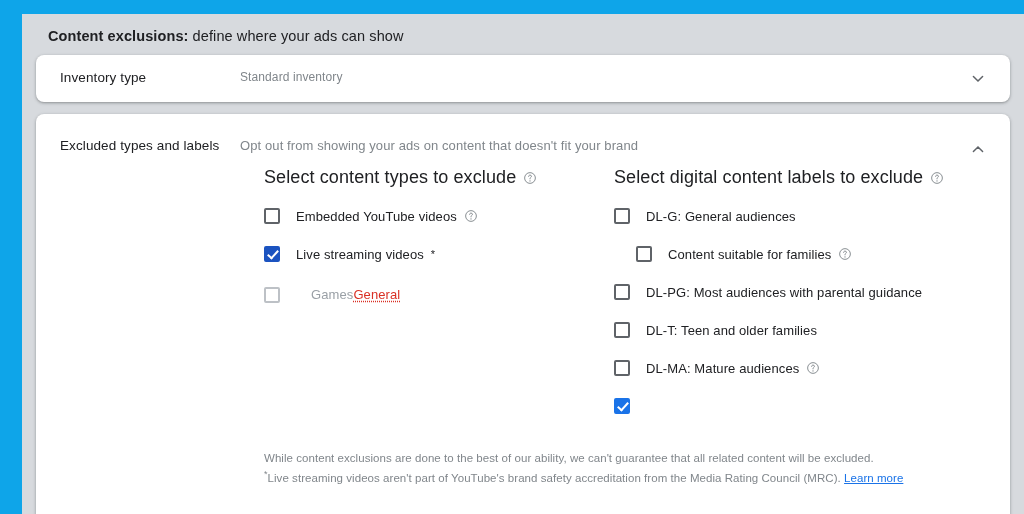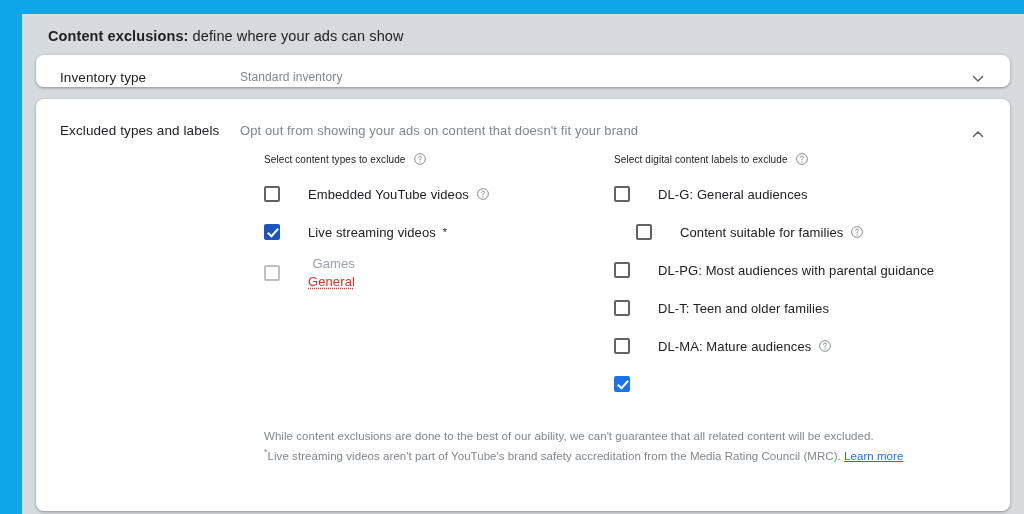--- a/index.html
+++ b/index.html
@@ -42,21 +42,21 @@
 
   
   .card {
     background: #ffffff;
     border-radius: 8px;
     box-shadow: 0 1px 2px 0 rgba(60,64,67,.30), 0 1px 3px 1px rgba(60,64,67,.15);
     position: relative;
   }
   .card + .card { margin-top: 12px; }
 
-  .card-inventory { height: 32px; border-radius: 8px; }
+  .card-inventory { height: 47px; border-radius: 8px; }
   .card-excluded  { height: 412px; }
 
   .row-head {
     display: flex;
     align-items: flex-start;
     padding: 0;
   }
 
   .label-col {
     width: 204px;
@@ -104,37 +104,36 @@
   
   .cols {
     display: flex;
     padding-left: 204px;
     margin-top: 14px;
   }
   .col-left  { width: 350px; flex: 0 0 350px; padding-left: 24px; }
   .col-right { flex: 1 1 auto; padding-left: 24px; }
 
   .col-title {
-    font-size: 10px;
+    font-size: 18px;
     color: #202124;
     display: flex;
     align-items: center;
     gap: 7px;
     letter-spacing: .1px;
     margin-bottom: 9px;
     font-weight: 400;
   }
 
   .cb-row {
     display: flex;
     align-items: center;
-    gap: 12px;
+    gap: 0;
     height: 38px;
     position: relative;
-    text-align: right;
   }
   .cb-row.indent { padding-left: 22px; }
   .cb-row.two-line { height: 44px; align-items: center; }
 
   .cb {
     width: 16px; height: 16px;
     flex: 0 0 16px;
     border: 2px solid #5f6368;
     border-radius: 2px;
     background: #fff;
@@ -188,23 +187,22 @@
     margin-left: 16px;
     display: flex;
     align-items: center;
     gap: 7px;
     letter-spacing: .1px;
     cursor: pointer;
     white-space: nowrap;
   }
 
   .stacked {
-    margin-left: 16px;
-    display: flex;
-    flex-direction: column;
+    margin-left: 31px;
+    display: flex;
     line-height: 1.35;
   }
   .stacked .l1 { font-size: 13px; color: #9aa0a6; letter-spacing: .1px; }
   .stacked .l2 {
     font-size: 13px;
     color: #d93025;
     letter-spacing: .1px;
     text-decoration: underline;
     text-decoration-style: dotted;
     text-decoration-color: #d93025;

